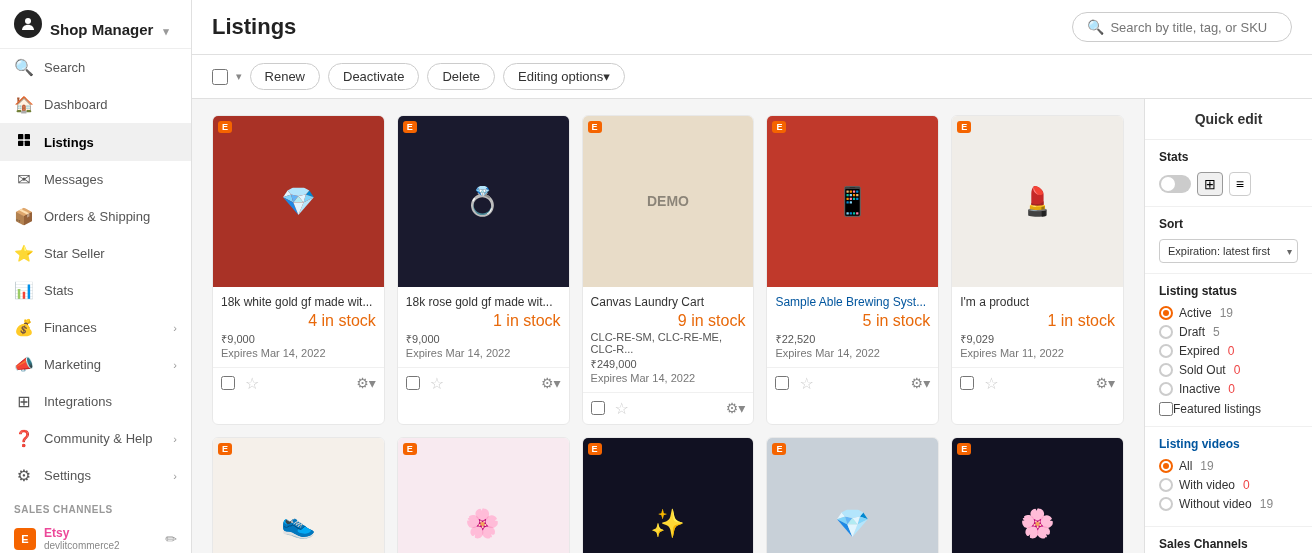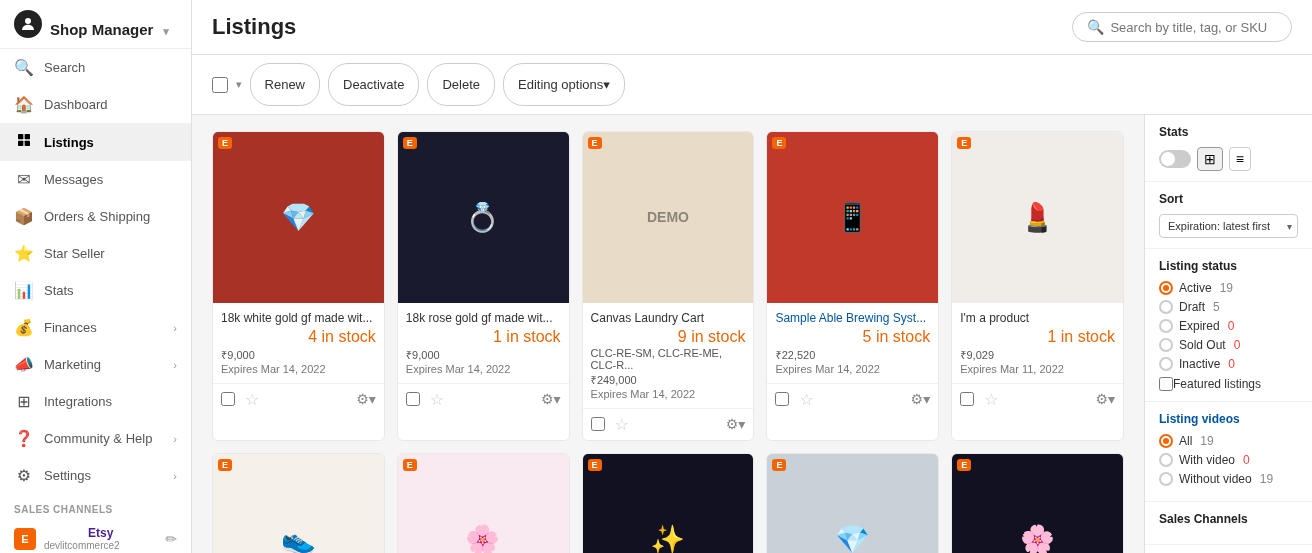--- a/index.html
+++ b/index.html
@@ -58,21 +58,21 @@
       display: flex; align-items: center; gap: 8px;
       padding: 7px 14px; cursor: pointer;
     }
     .sales-channel-icon {
       width: 22px; height: 22px; border-radius: 4px;
       display: flex; align-items: center; justify-content: center;
       font-size: 11px; font-weight: bold; color: #fff;
     }
     .sales-channel-icon.etsy { background: #f56400; }
     .sales-channel-text { flex: 1; }
-    .sales-channel-name { font-size: 12px; font-weight: 600; color: #4c1d95; margin-left: 44px; }
+    .sales-channel-name { font-size: 12px; font-weight: 600; color: #ec4899; }
     .sales-channel-sub { font-size: 10px; color: #888; }
     .sales-channel-edit { color: #999; font-size: 14px; cursor: pointer; }
 
     
     .main-content {
       flex: 1;
       display: flex;
       flex-direction: column;
       overflow: hidden;
     }
@@ -127,21 +127,21 @@
       padding: 8px 20px;
       display: flex;
       align-items: center;
       gap: 8px;
     }
     .checkbox-all { width: 16px; height: 16px; cursor: pointer; }
     .toolbar-btn {
       border: 1px solid #ccc;
       background: #fff;
       border-radius: 20px;
-      padding: 13px 14px;
+      padding: 5px 14px;
       font-size: 13px;
       cursor: pointer;
       color: #333;
     }
     .editing-options-btn {
       display: flex; align-items: center; 
     }
 
     
     .listings-area {
@@ -556,20 +556,21 @@
       <div class="listing-image-placeholder" style="background:#111122;">
         <span style="position:absolute;top:5px;left:5px;background:#f56400;color:#fff;font-size:9px;font-weight:700;border-radius:3px;padding:1px 4px;">E</span>
         <span style="font-size:28px;">🌸</span>
       </div>
 
     </div>
         </div>
     </div>
 
     <div class="right-panel">
+      <div class="quick-edit-header">Quick edit</div>
 
       <div class="panel-section">
         <div class="panel-section-title">Stats</div>
         <div class="view-toggle">
           <div class="toggle-switch">
             <div class="knob"></div>
           </div>
           <button class="view-icon-btn active">⊞</button>
           <button class="view-icon-btn">≡</button>
         </div>

